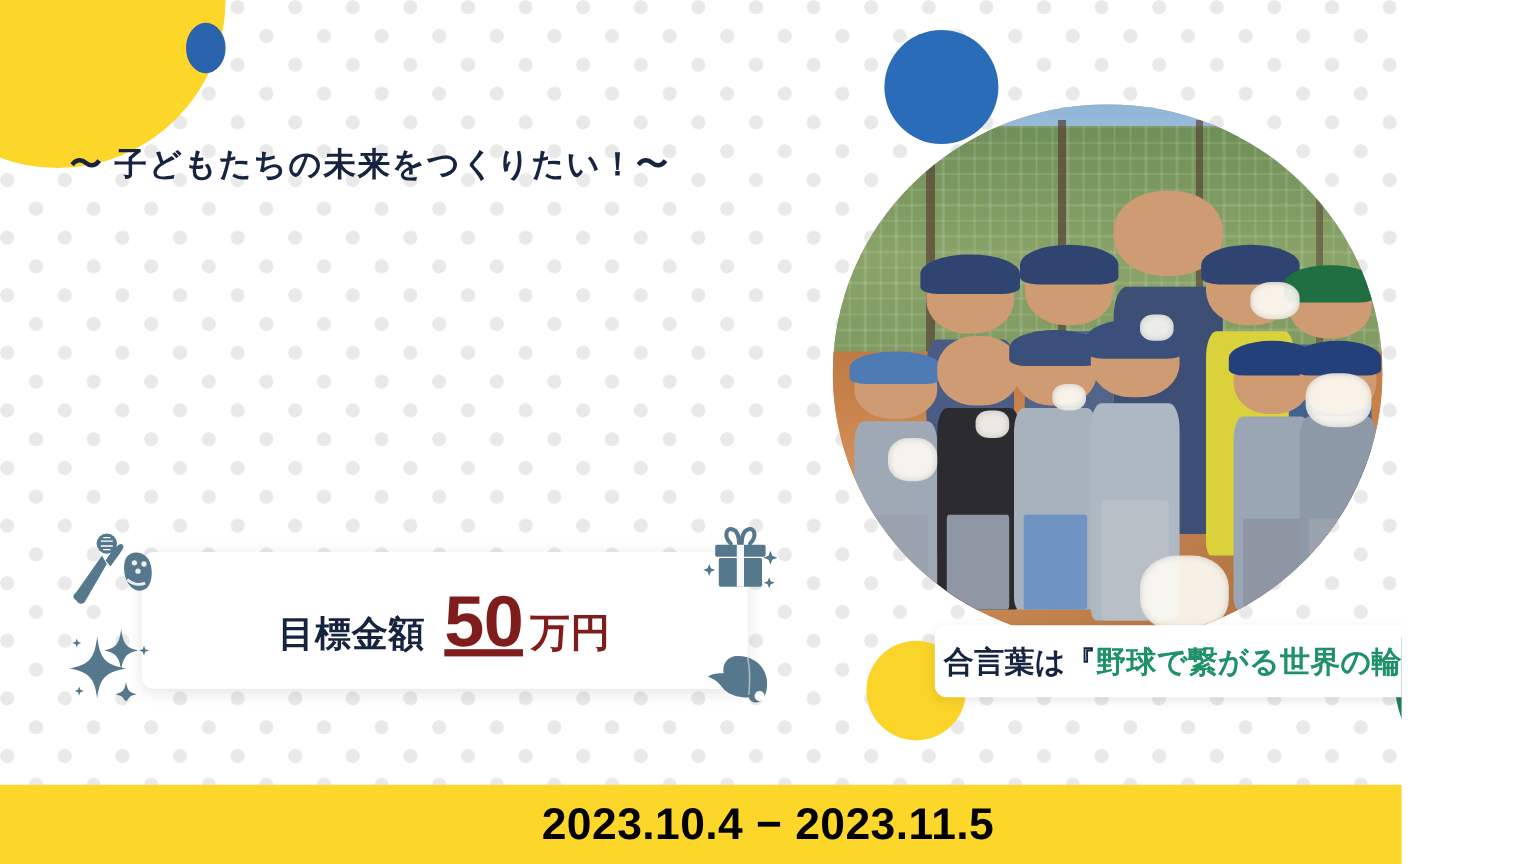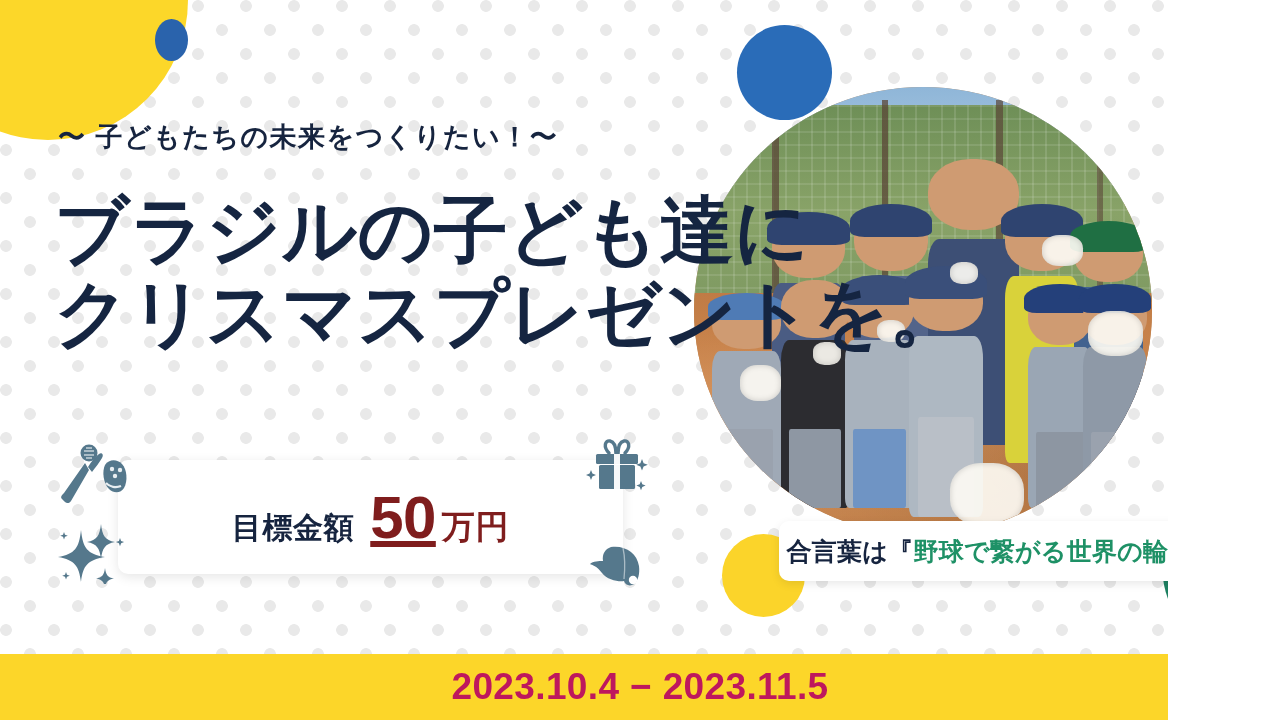--- a/index.html
+++ b/index.html
@@ -119,21 +119,21 @@
   #bottom-bar{
     position:absolute;left:0;bottom:0;width:1280px;height:66px;
     background:#fcd629;display:flex;align-items:center;justify-content:center;gap:26px;
   }
   #period-badge{
     background:#22875f;color:#ffffff;border-radius:6px;
     font-size:25px;font-weight:700;letter-spacing:.06em;
     padding:7px 22px 9px;
   }
   #period-dates{
-    color:#be185d;font-size:37px;font-weight:800;letter-spacing:.01em;white-space:nowrap;
+    color:#000000;font-size:37px;font-weight:800;letter-spacing:.01em;white-space:nowrap;
   }
 </style>
 </head>
 <body>
 
 <div id="stage">
 
   <div class="blob" id="blob-yellow-tl"></div>
   <div class="blob" id="blob-blue-dot"></div>
   <div class="blob" id="blob-blue-mid"></div>
@@ -213,24 +213,20 @@
     <div class="ball-bag" style="left:26%;bottom:38%;width:6%;height:5%;"></div>
     <div class="ball-bag" style="left:40%;bottom:43%;width:6%;height:5%;"></div>
     <div class="ball-bag" style="left:56%;bottom:56%;width:6%;height:5%;"></div>
     <div class="ball-bag" style="left:76%;bottom:60%;width:9%;height:7%;"></div>
     <div class="ball-bag" style="left:56%;bottom:2%;width:16%;height:14%;"></div>
     <div class="ball-bag" style="left:86%;bottom:40%;width:12%;height:10%;"></div>
   </div>
 
   <div id="tagline">〜 子どもたちの未来をつくりたい！〜</div>
 
-  <div id="headline">
-    <span class="line line1">ブラジルの子ども達に</span>
-    <span class="line line2">クリスマスプレゼントを。</span>
-  </div>
 
   <div id="goal-box">
     <div id="goal-inner">
       <span id="goal-label">目標金額</span>
       <span id="goal-number">50</span>
       <span id="goal-unit">万円</span>
     </div>
   </div>
 
   <span class="deco-icon" id="icon-bat-glove">

